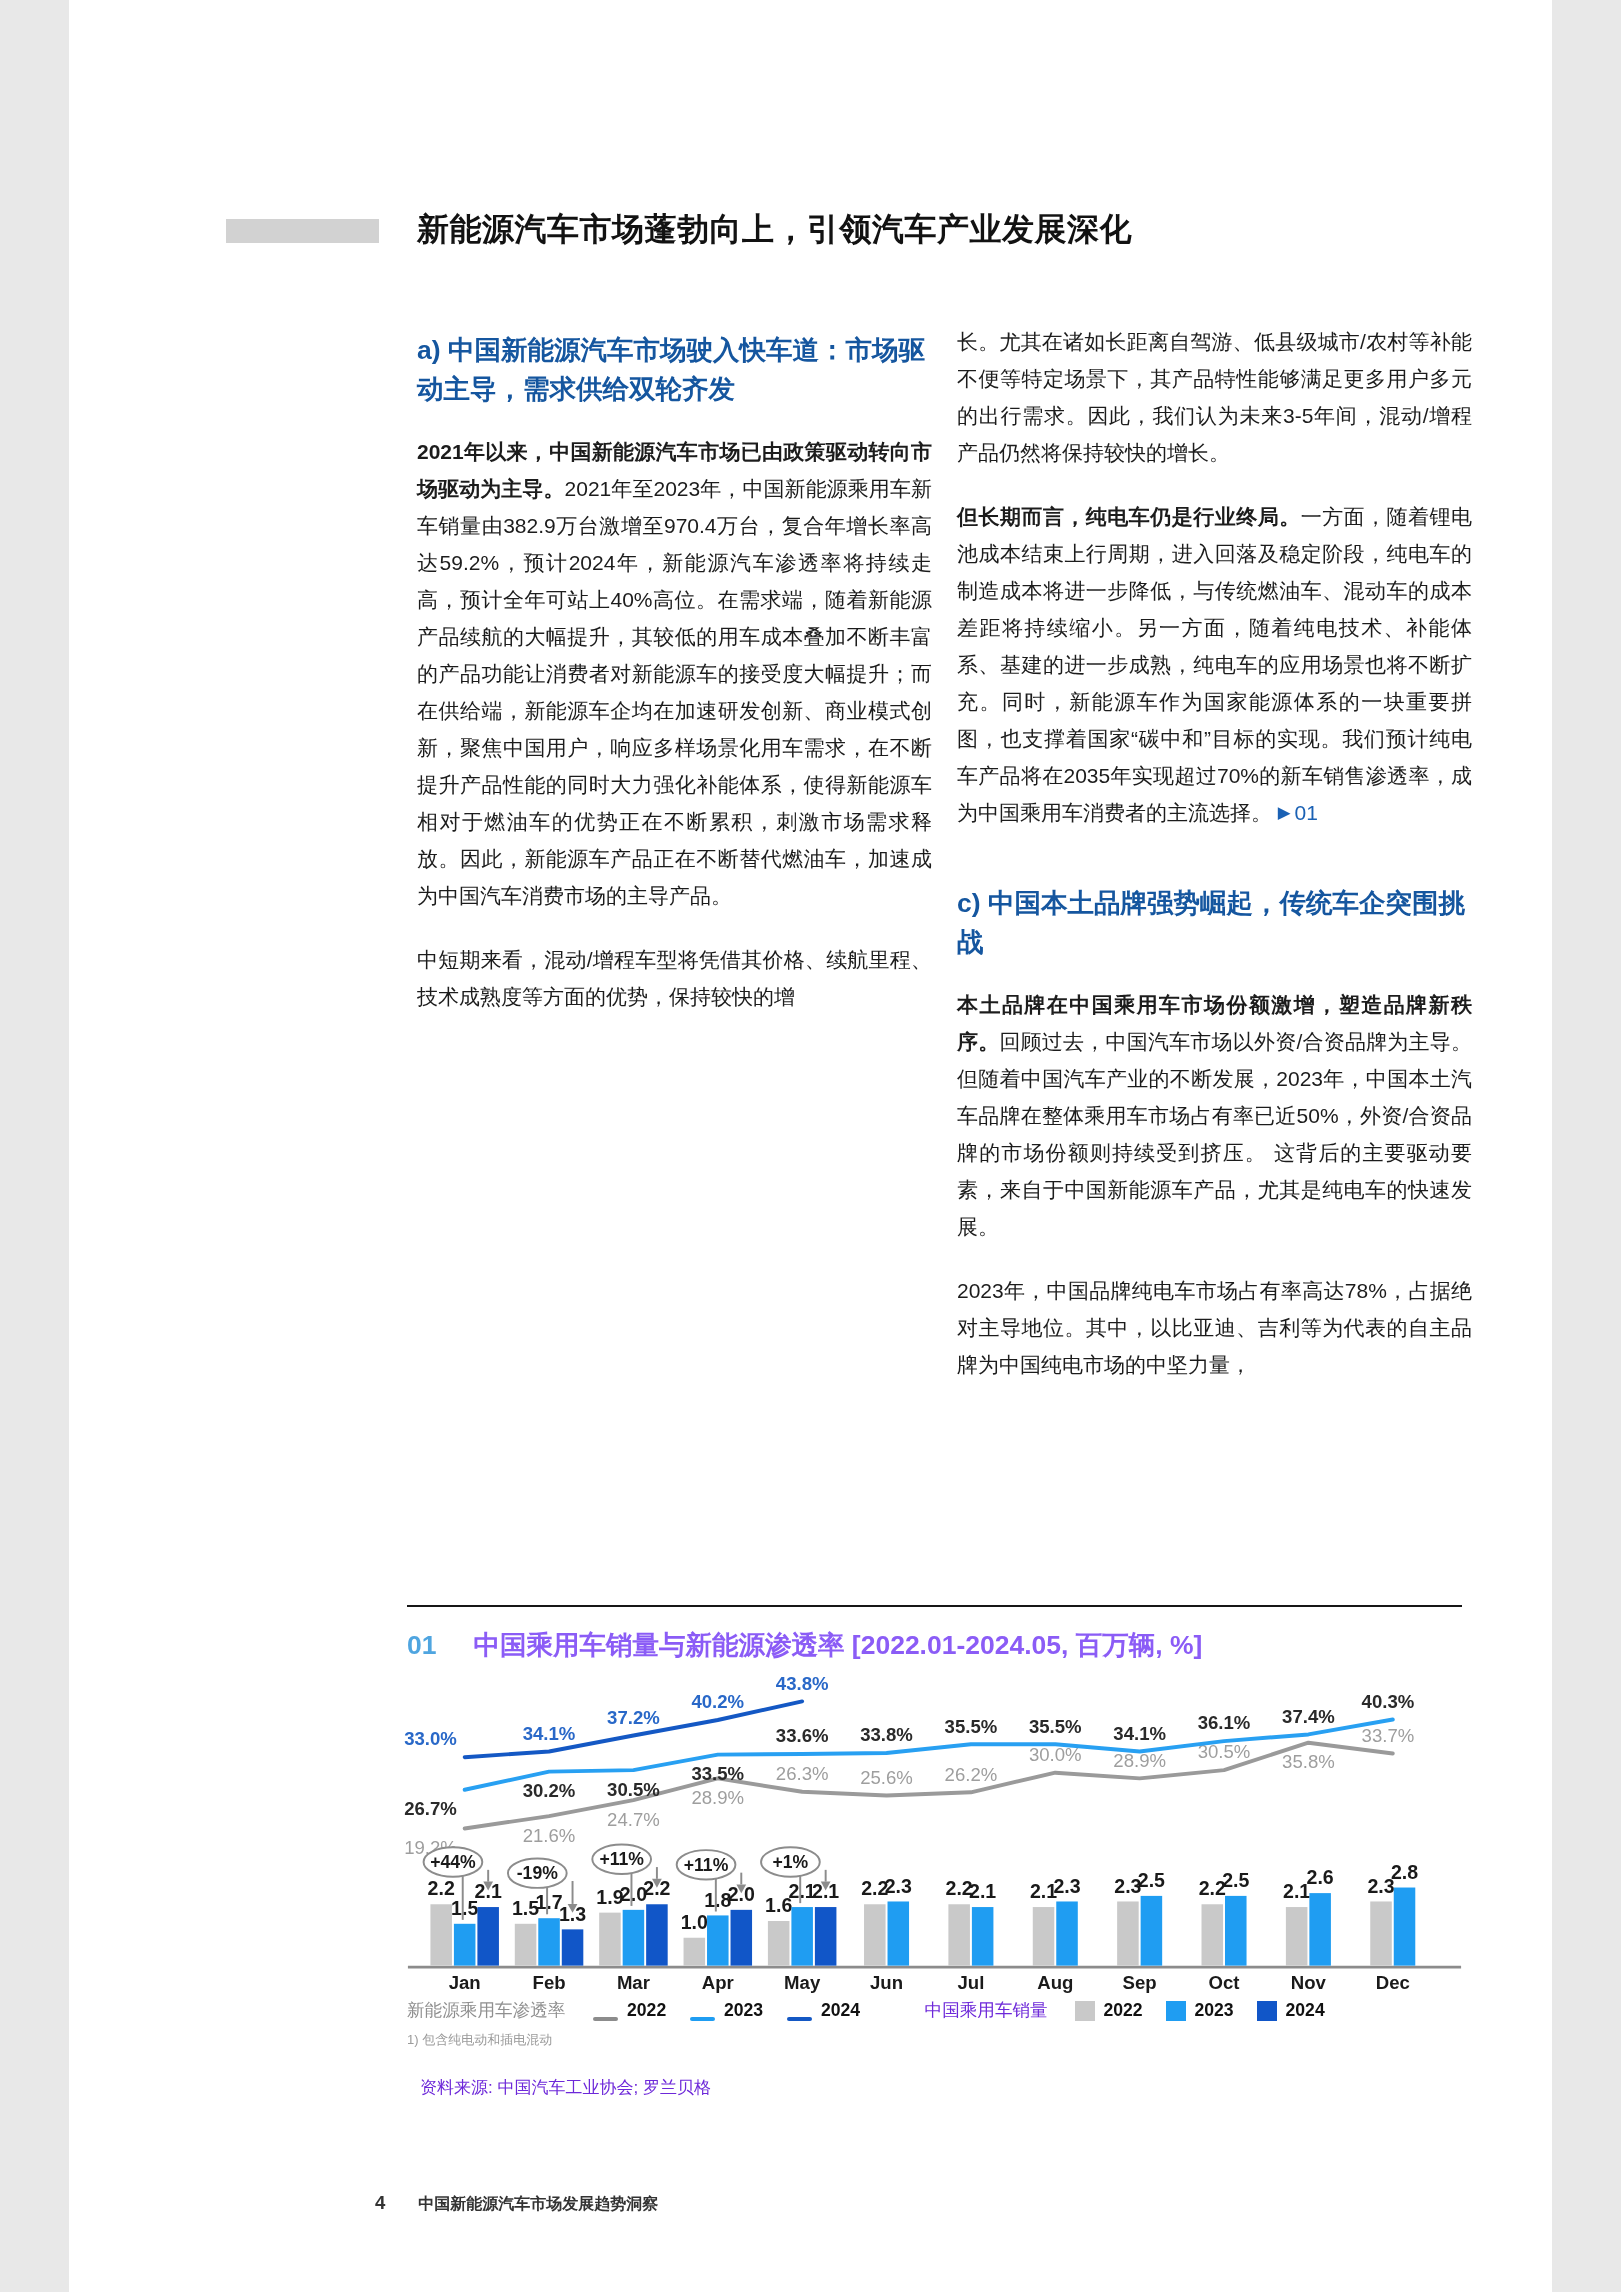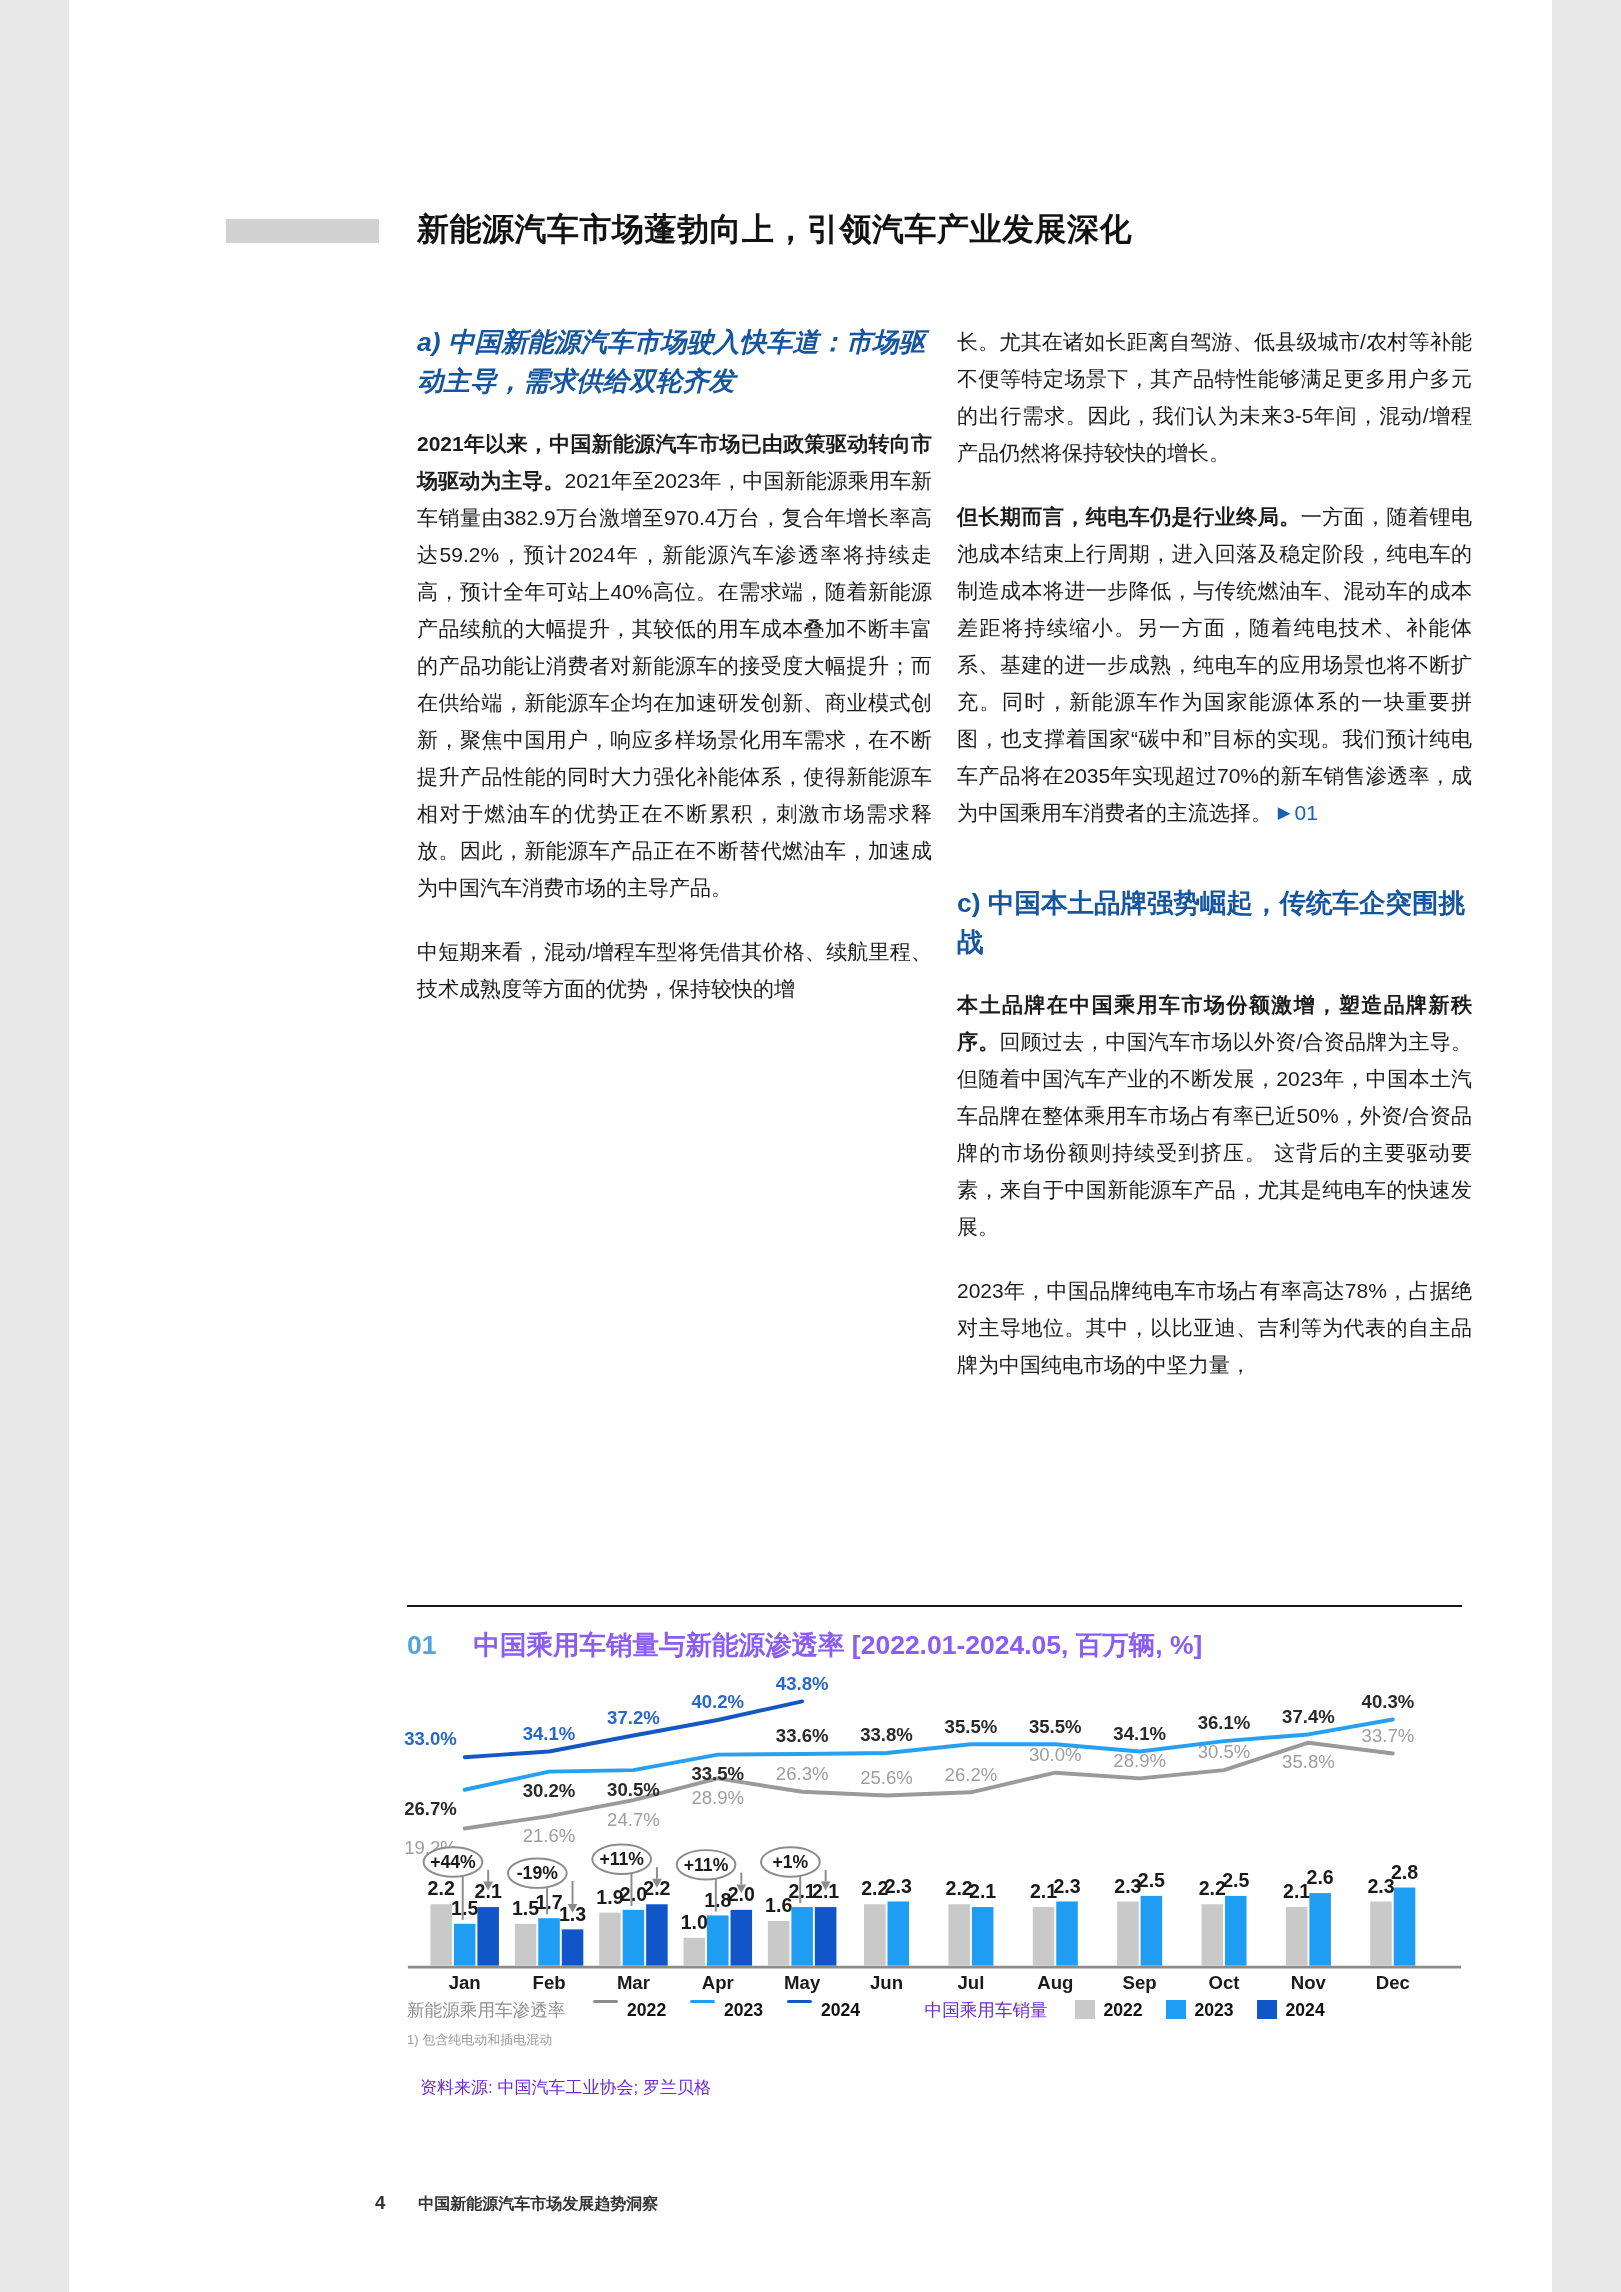--- a/index.html
+++ b/index.html
@@ -4,35 +4,35 @@
 <style>
   html,body{margin:0;padding:0;background:#e8e8e8;}
   .page{position:relative;width:1483px;height:2293px;background:#ffffff;margin:0 auto;
         font-family:"Liberation Sans","DejaVu Sans",sans-serif;color:#1c1c1c;overflow:hidden;}
   .accent-bar{position:absolute;left:157px;top:219px;width:153px;height:23.5px;background:#d2d2d2;}
   .page-title{position:absolute;left:348px;top:208px;font-size:32px;font-weight:bold;color:#121212;letter-spacing:0.5px;}
   .col{position:absolute;top:323px;width:515px;}
   .col-left{left:348px;}
   .col-right{left:888px;}
   .section-heading{font-size:26.5px;line-height:39px;font-weight:bold;color:#15569f;margin:51px 0 23.5px 0;}
-  .section-heading.first{margin-top:0;font-style:italic;}
+  .section-heading.first{margin-top:8px;}
   p.body{font-size:21px;line-height:37px;text-align:justify;margin:0 0 27.4px 0;color:#1c1c1c;}
   p.body.tight{margin-bottom:0;}
   .lead{font-weight:bold;}
   .figref{color:#1a61b4;font-weight:normal;white-space:nowrap;}
   .figref .arrow{font-size:16.7px;position:relative;top:-2px;margin-right:3.9px;}
   .chart-rule{position:absolute;left:338px;top:1605px;width:1055px;height:2px;background:#161616;}
   .chart-head{position:absolute;left:338px;top:1627px;display:flex;gap:37px;align-items:baseline;}
   .chart-num{color:#4fa5e0;font-size:26.5px;font-weight:bold;}
   .chart-title{color:#8b5cf6;font-size:26.5px;font-weight:bold;}
   .chart-wrap{position:absolute;left:338px;top:1672px;width:1055px;height:323px;}
   .legend{position:absolute;left:338px;top:1998px;display:flex;align-items:center;font-size:17.6px;}
   .legend .cap{color:#8f8f8f;margin-right:27.4px;}
   .legend .cap2{color:#6d28d9;margin:0 27.4px 0 41px;}
-  .legend .item{display:flex;align-items:flex-start;margin-right:23.5px;}
+  .legend .item{display:flex;align-items:flex-end;margin-right:23.5px;}
   .legend .line-sw{display:inline-block;width:25.5px;height:3.9px;border-radius:2px;margin-right:8.8px;}
   .legend .sq-sw{display:inline-block;width:19.6px;height:19.6px;margin-right:8.8px;}
   .legend .yr{color:#111;font-weight:600;}
   .footnote{position:absolute;left:338px;top:2031px;color:#9b9b9b;font-size:13px;}
   .source{position:absolute;left:351px;top:2076px;color:#6d28d9;font-size:17px;text-align:right;}
   .footer{position:absolute;left:306px;top:2192px;display:flex;align-items:baseline;gap:33px;color:#333;}
   .footer .pn{font-size:18.6px;font-weight:bold;}
   .footer .dt{font-size:16px;font-weight:bold;}
 </style>
 </head>

